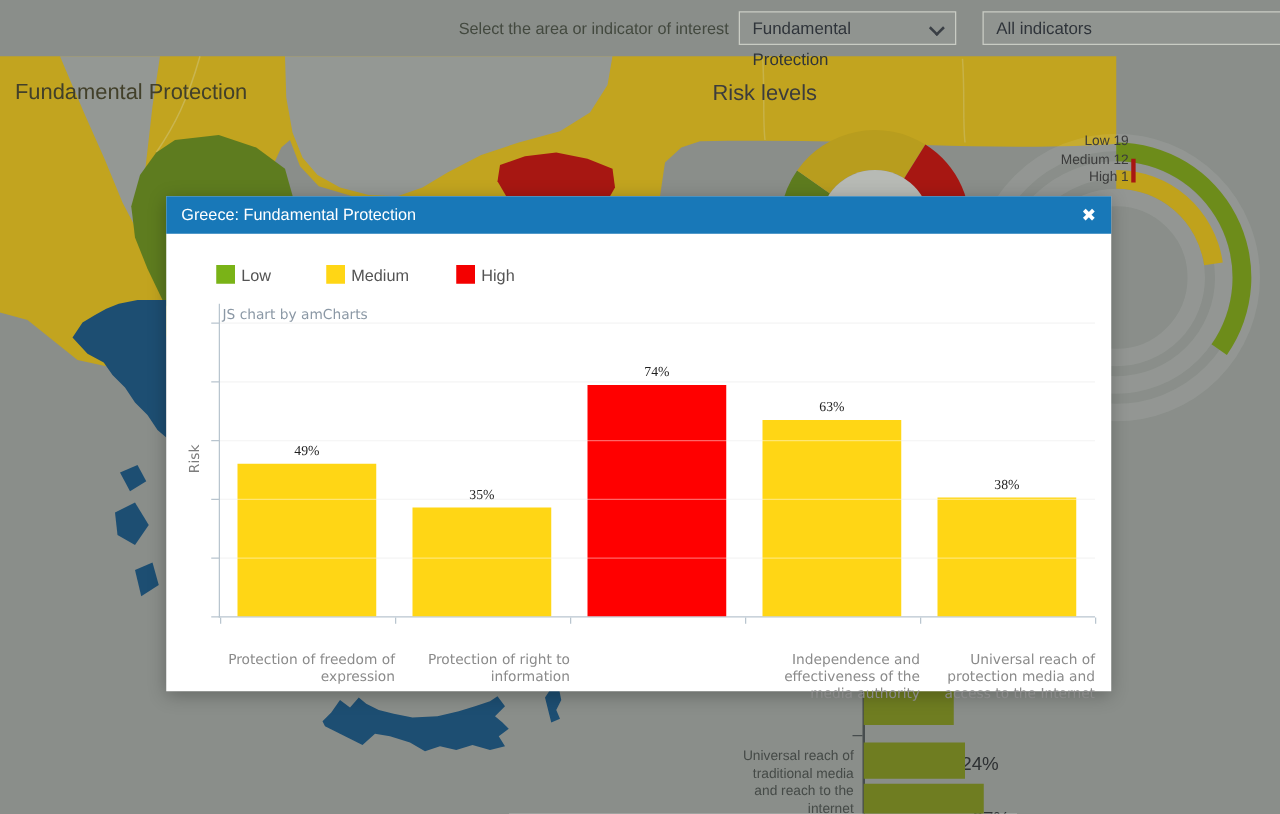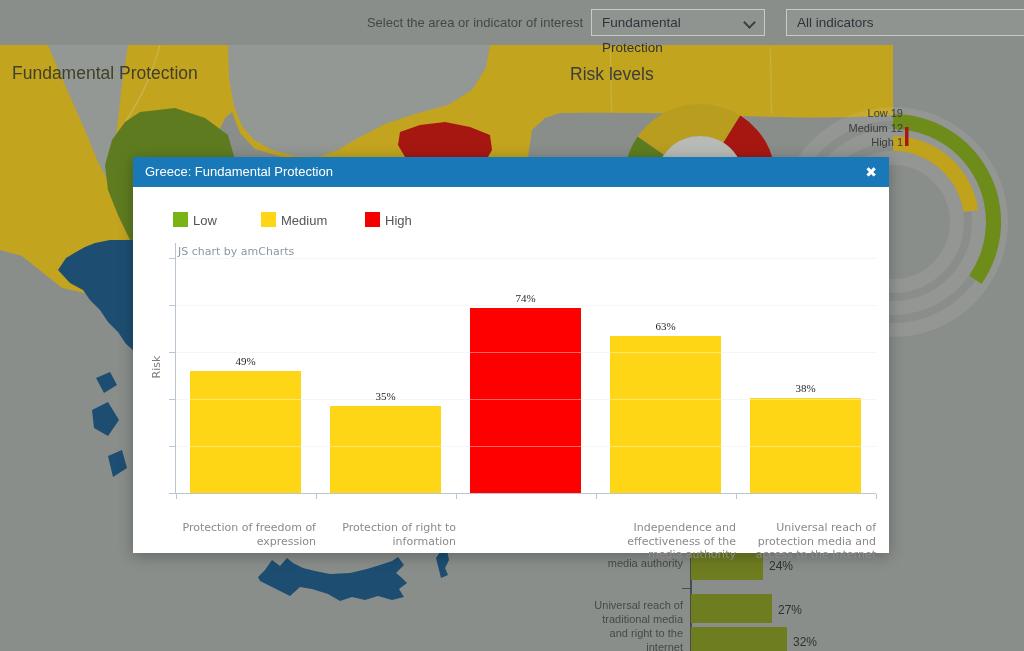--- a/index.html
+++ b/index.html
@@ -23,21 +23,21 @@
   #map-title{left:12px;top:63px;color:#42402a;}
   #risk-title{left:570px;top:64px;color:#3c3c3c;}
 
   #radial-labels{position:absolute;left:790px;top:106px;width:113px;text-align:right;z-index:2;
                  font-size:11px;color:#3b3b3b;line-height:14.5px;}
 
   
   #bottom-bars{position:absolute;left:560px;top:540px;width:360px;height:111px;z-index:2;overflow:hidden;}
   #bb-axis{position:absolute;left:130px;top:0;width:2px;height:111px;background:#474d4e;}
   .bb-bar{position:absolute;left:131px;background:#6f7d21;}
-  .bb-pct{position:absolute;font-size:12px;color:#2e3133;}
+  .bb-pct{position:absolute;font-size:15px;color:#2e3133;margin-top:44px;}
   .bb-label{position:absolute;right:237px;width:118px;text-align:right;font-size:11px;color:#454a47;line-height:14px;}
   .bb-tick{position:absolute;left:122px;width:8px;height:1px;background:#474d4e;}
 
   
   #modal{position:absolute;left:133px;top:157px;width:756px;height:396px;background:#ffffff;z-index:10;
          box-shadow:0 3px 14px rgba(0,0,0,0.28);}
   #modal-header{position:absolute;left:0;top:0;width:100%;height:30px;background:#1878b8;}
   #modal-title{position:absolute;left:12px;top:0;line-height:30px;color:#ffffff;font-size:13px;}
   #modal-close{position:absolute;right:12px;top:0;line-height:30px;color:#ffffff;font-size:14px;font-weight:bold;cursor:pointer;}
   .legend-item{position:absolute;top:55px;height:15px;cursor:pointer;}
@@ -126,28 +126,24 @@
 
   <div id="bottom-bars">
     <div id="bb-axis"></div>
     <div class="bb-tick" style="top:48px"></div>
   <div class="bb-bar" style="top: 9px; height: 31px; width: 72px;"></div>
       <div class="bb-pct" style="left: 209px; top: 18.5px;">24%</div>
       <div class="bb-bar" style="top: 54px; height: 29px; width: 81px;"></div>
       <div class="bb-pct" style="left: 218px; top: 62.5px;">27%</div>
       <div class="bb-bar" style="top: 87px; height: 28px; width: 96px;"></div>
       <div class="bb-pct" style="left: 233px; top: 95px;">32%</div>
-      <div class="bb-label" style="top: 2px;">
-        <div>effectiveness of the</div>
-        <div>media authority</div>
-      </div>
       <div class="bb-label" style="top: 58px;">
         <div>Universal reach of</div>
         <div>traditional media</div>
-        <div>and right to the</div>
+        <div>and reach to the</div>
         <div>internet</div>
       </div>
     </div>
 
   <div id="topbar">
     <div id="topbar-label">Select the area or indicator of interest</div>
     <div class="select" id="select-area">
       <span>Fundamental Protection</span>
       <span class="chev"></span>
     </div>

